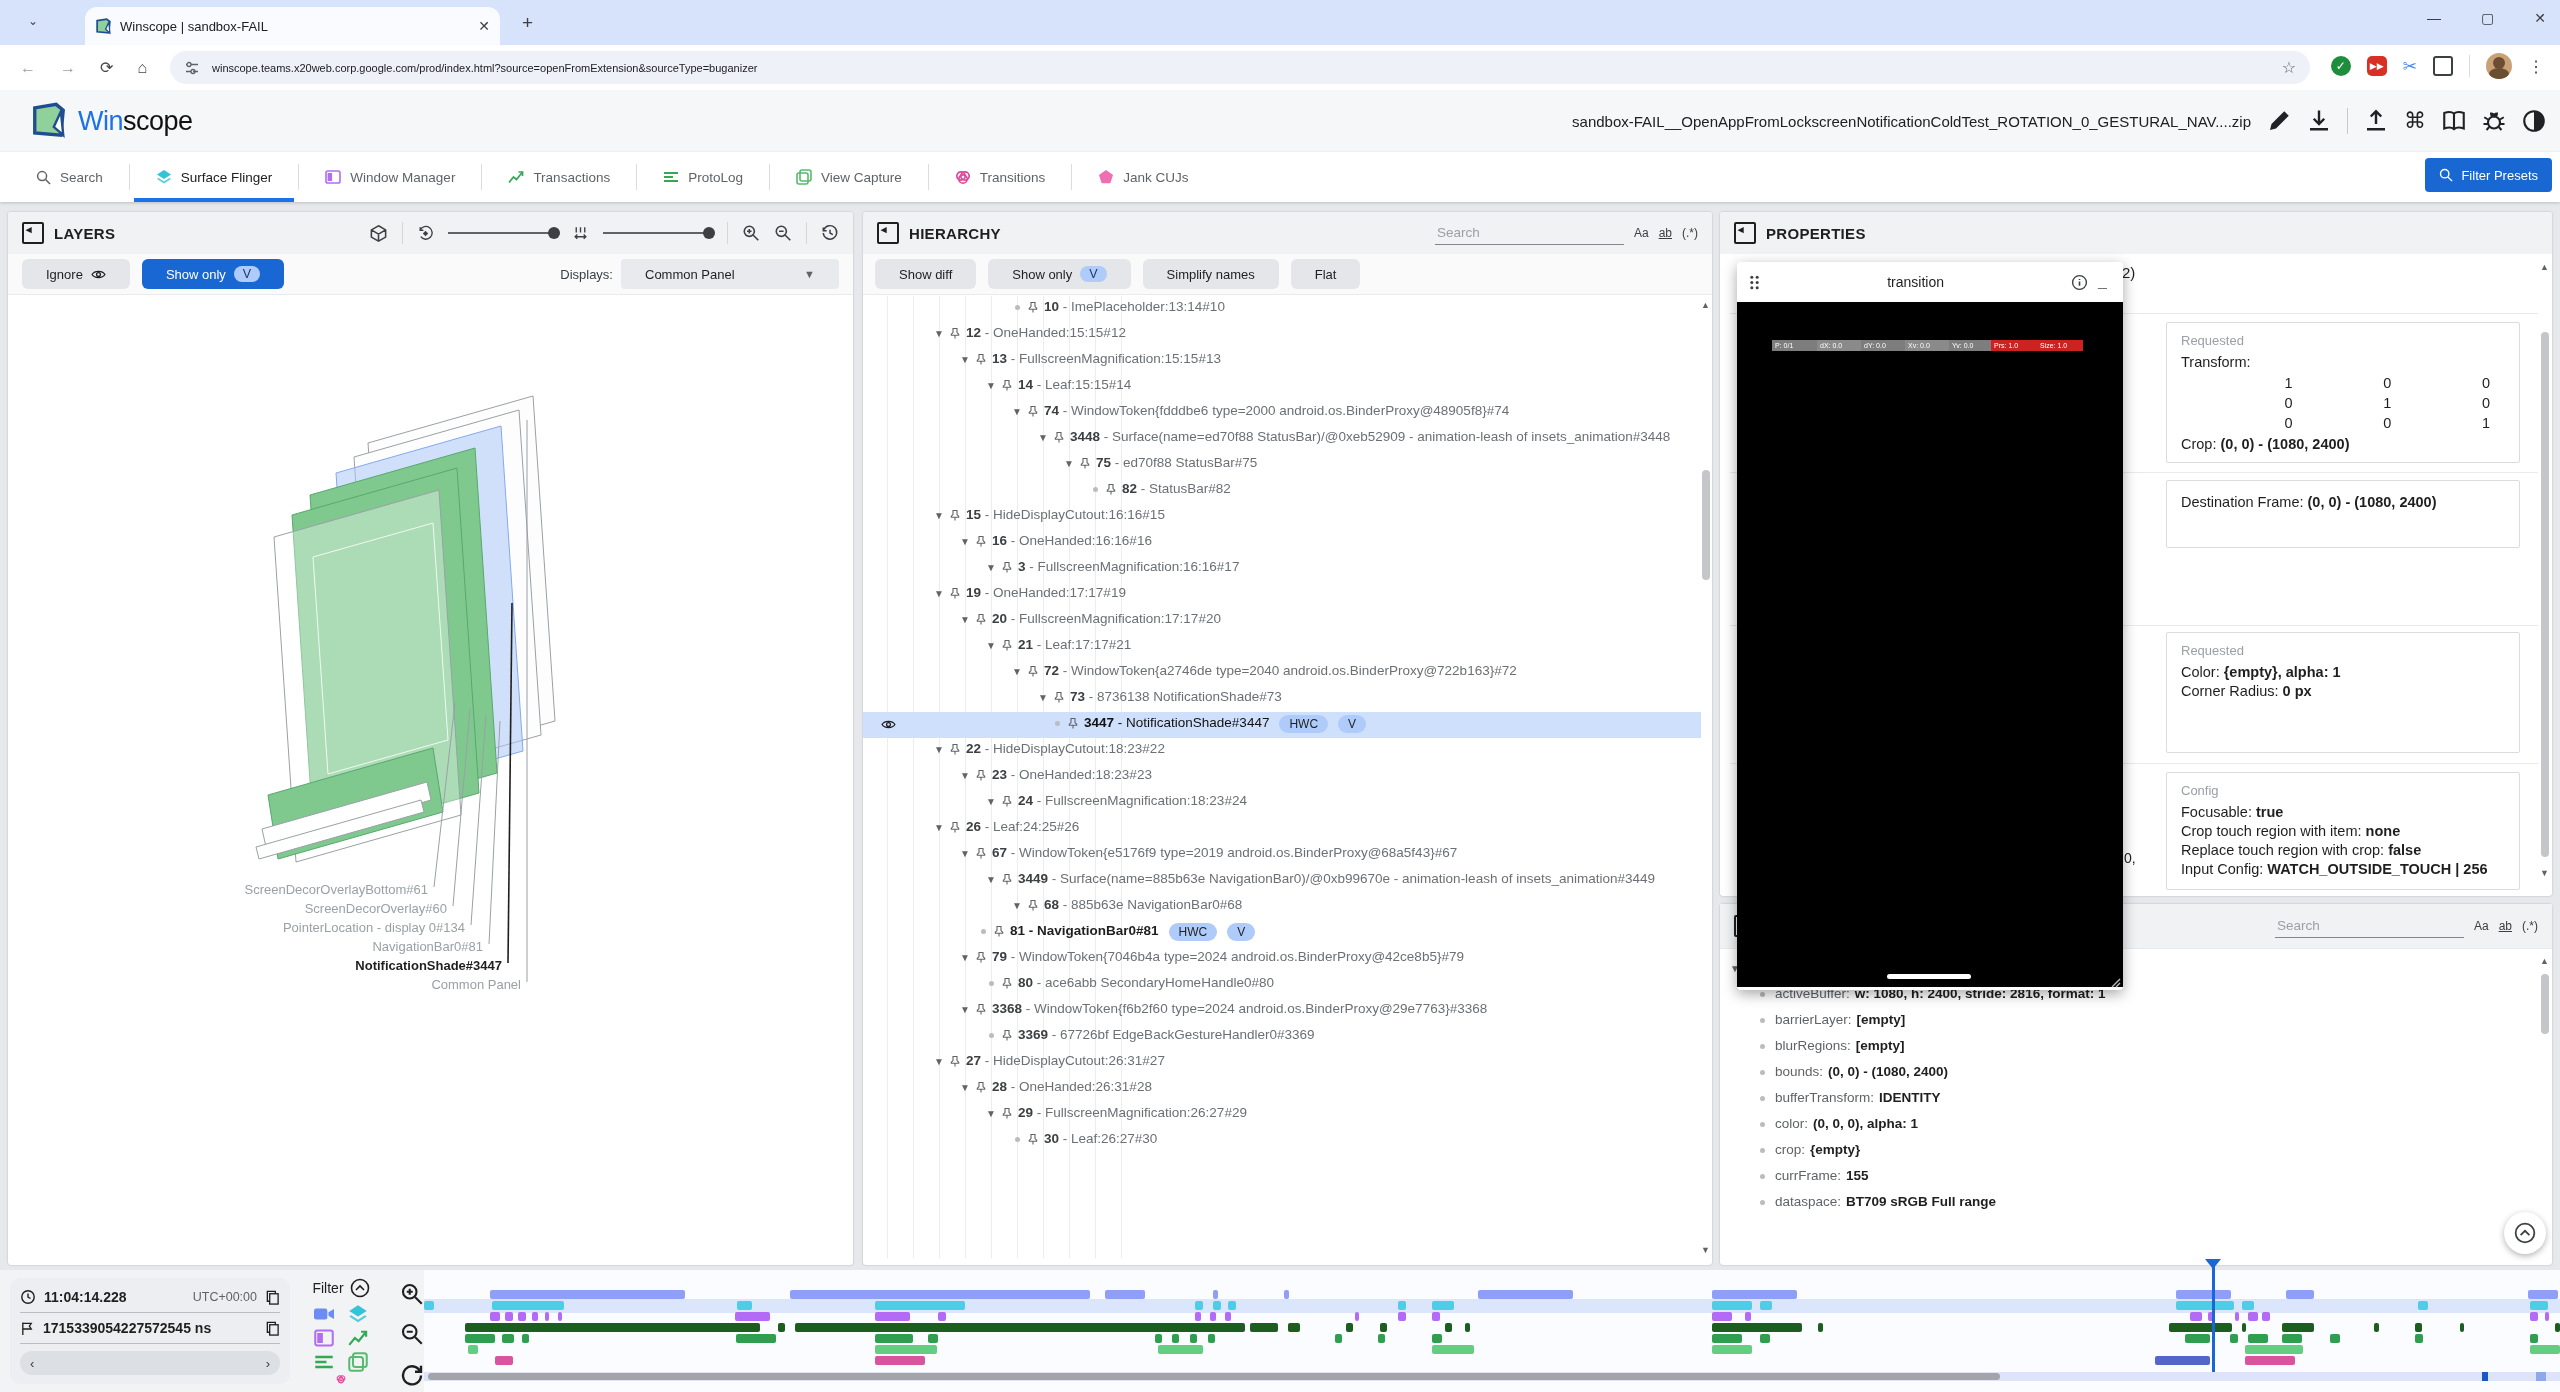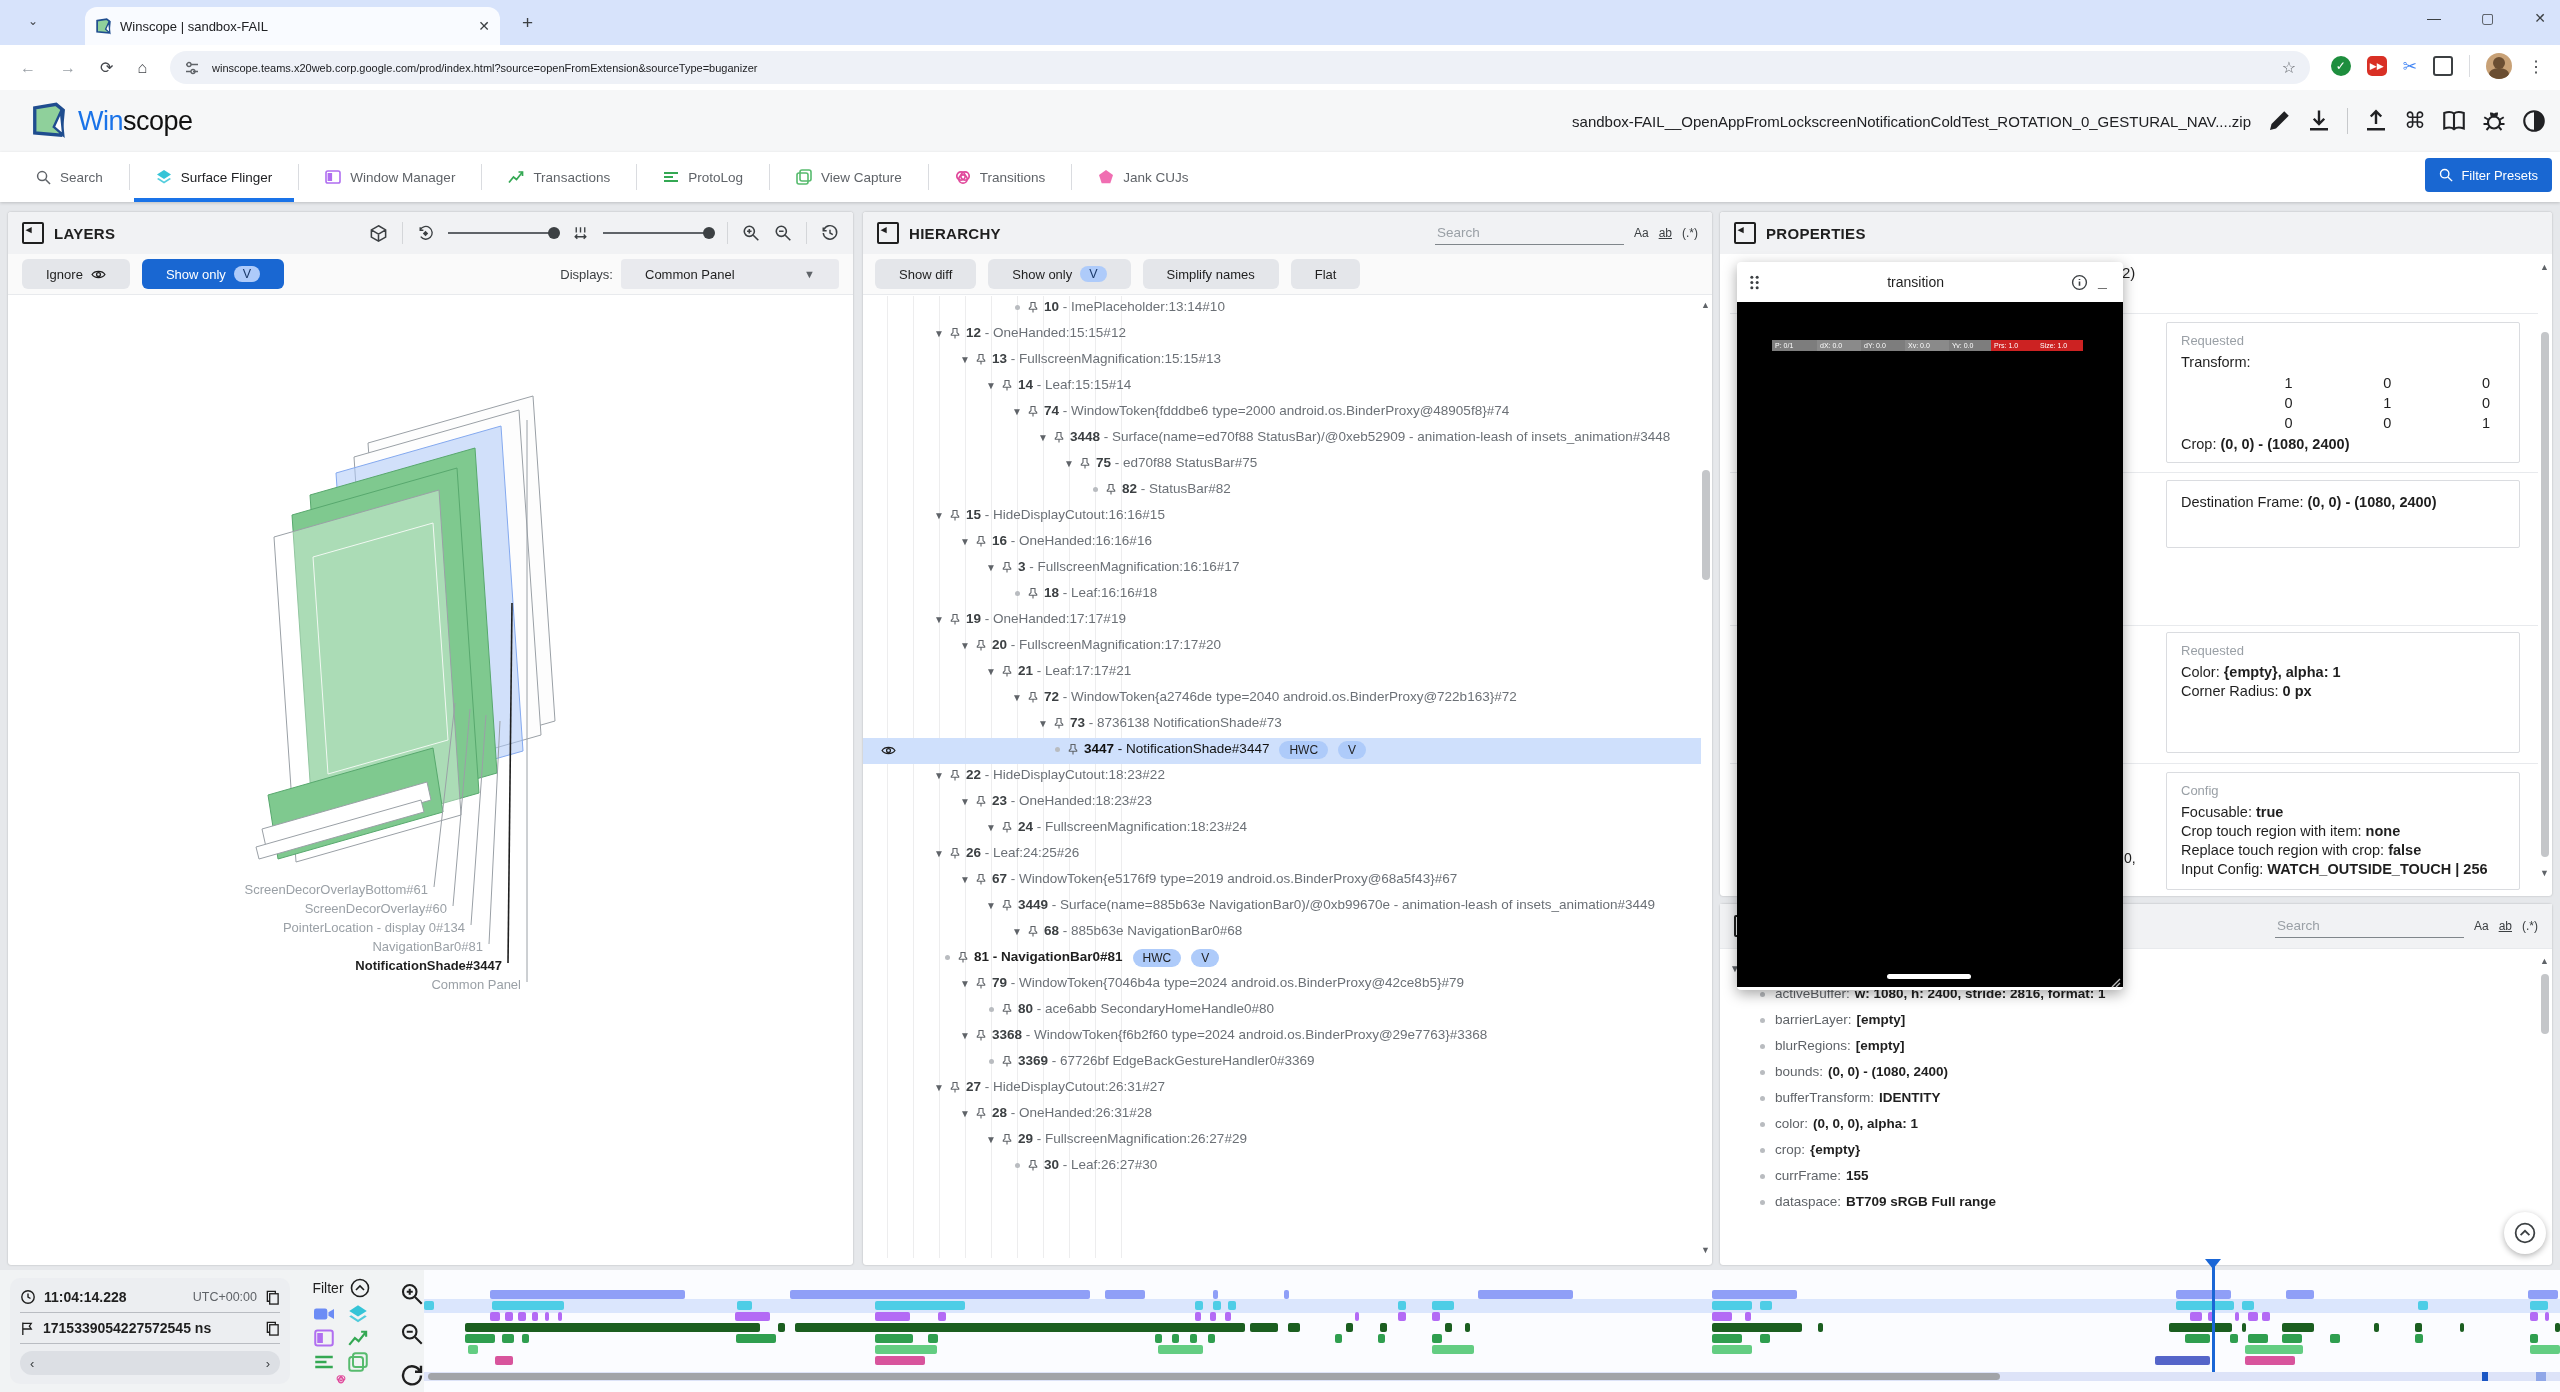--- a/index.html
+++ b/index.html
@@ -539,27 +539,20 @@
           </svg>
           <span class="ttx"><span class="tid">16</span> - OneHanded:16:16#16</span>
         </div>
         <div class="trow" style="padding-left: 120px;">
           <span class="tmark"><span style="font-size:10px">▼</span></span>
           <svg class="tpin">
             <use href="#i-pin"></use>
           </svg>
           <span class="ttx"><span class="tid">3</span> - FullscreenMagnification:16:16#17</span>
         </div>
-        <div class="trow" style="padding-left: 146px;">
-          <span class="tmark"><span style="display:inline-block;width:5px;height:5px;border-radius:50%;background:#b9bcc0;vertical-align:middle"></span></span>
-          <svg class="tpin">
-            <use href="#i-pin"></use>
-          </svg>
-          <span class="ttx"><span class="tid">18</span> - Leaf:16:16#18</span>
-        </div>
         <div class="trow" style="padding-left: 68px;">
           <span class="tmark"><span style="font-size:10px">▼</span></span>
           <svg class="tpin">
             <use href="#i-pin"></use>
           </svg>
           <span class="ttx"><span class="tid">19</span> - OneHanded:17:17#19</span>
         </div>
         <div class="trow" style="padding-left: 94px;">
           <span class="tmark"><span style="font-size:10px">▼</span></span>
           <svg class="tpin">
@@ -642,21 +635,21 @@
           </svg>
           <span class="ttx"><span class="tid">3449</span> - Surface(name=885b63e NavigationBar0)/@0xb99670e - animation-leash of insets_animation#3449</span>
         </div>
         <div class="trow" style="padding-left: 146px;">
           <span class="tmark"><span style="font-size:10px">▼</span></span>
           <svg class="tpin">
             <use href="#i-pin"></use>
           </svg>
           <span class="ttx"><span class="tid">68</span> - 885b63e NavigationBar0#68</span>
         </div>
-        <div class="trow boldrow" style="padding-left: 76px;">
+        <div class="trow boldrow" style="padding-left: 112px;">
           <span class="tmark"><span style="display:inline-block;width:5px;height:5px;border-radius:50%;background:#b9bcc0;vertical-align:middle"></span></span>
           <svg class="tpin">
             <use href="#i-pin"></use>
           </svg>
           <span class="ttx"><span class="tid">81</span> - NavigationBar0#81</span>
           <span class="tchip">HWC</span>
           <span class="tchip">V</span>
         </div>
         <div class="trow" style="padding-left: 94px;">
           <span class="tmark"><span style="font-size:10px">▼</span></span>

